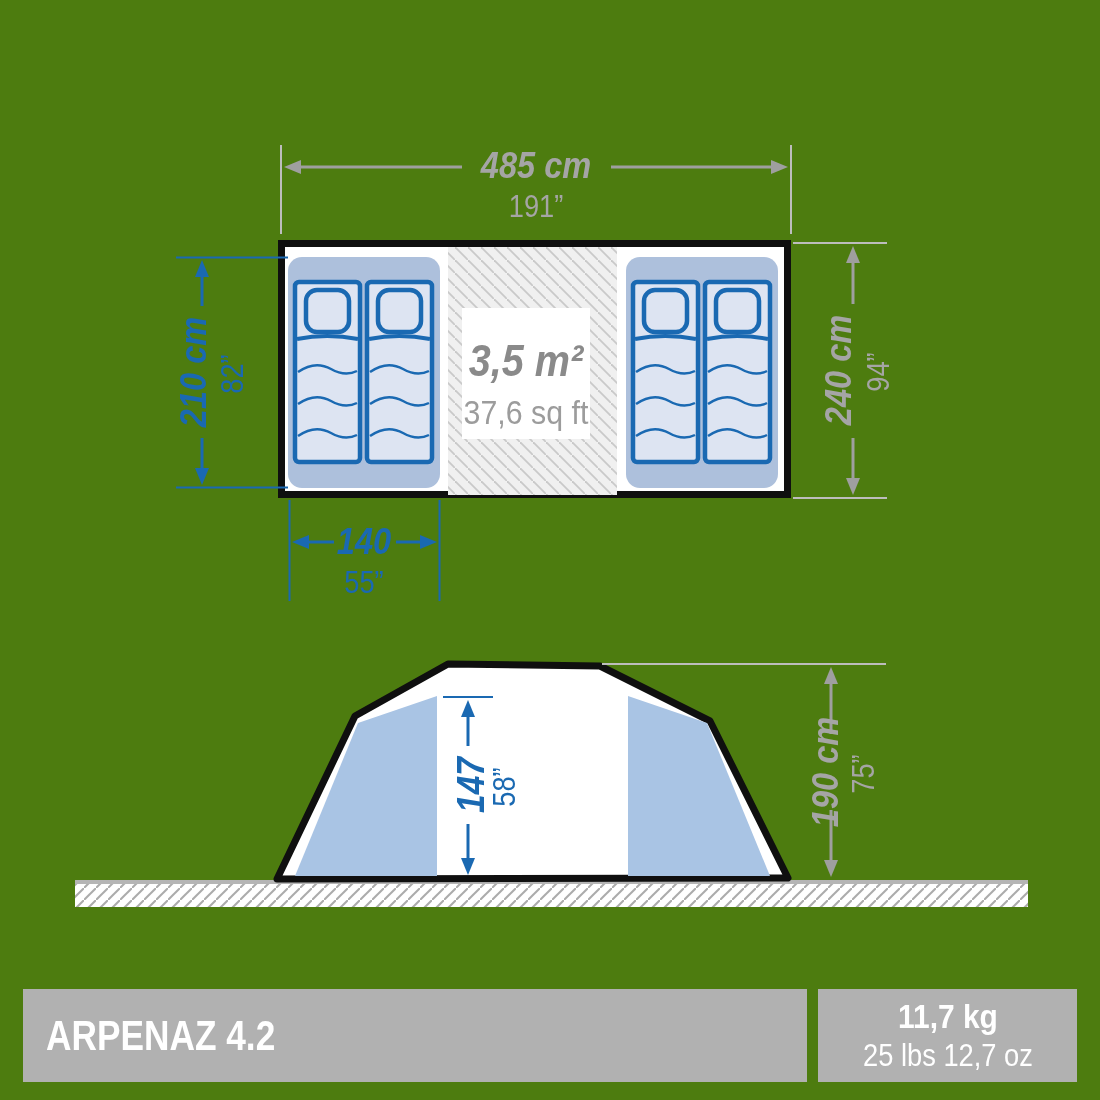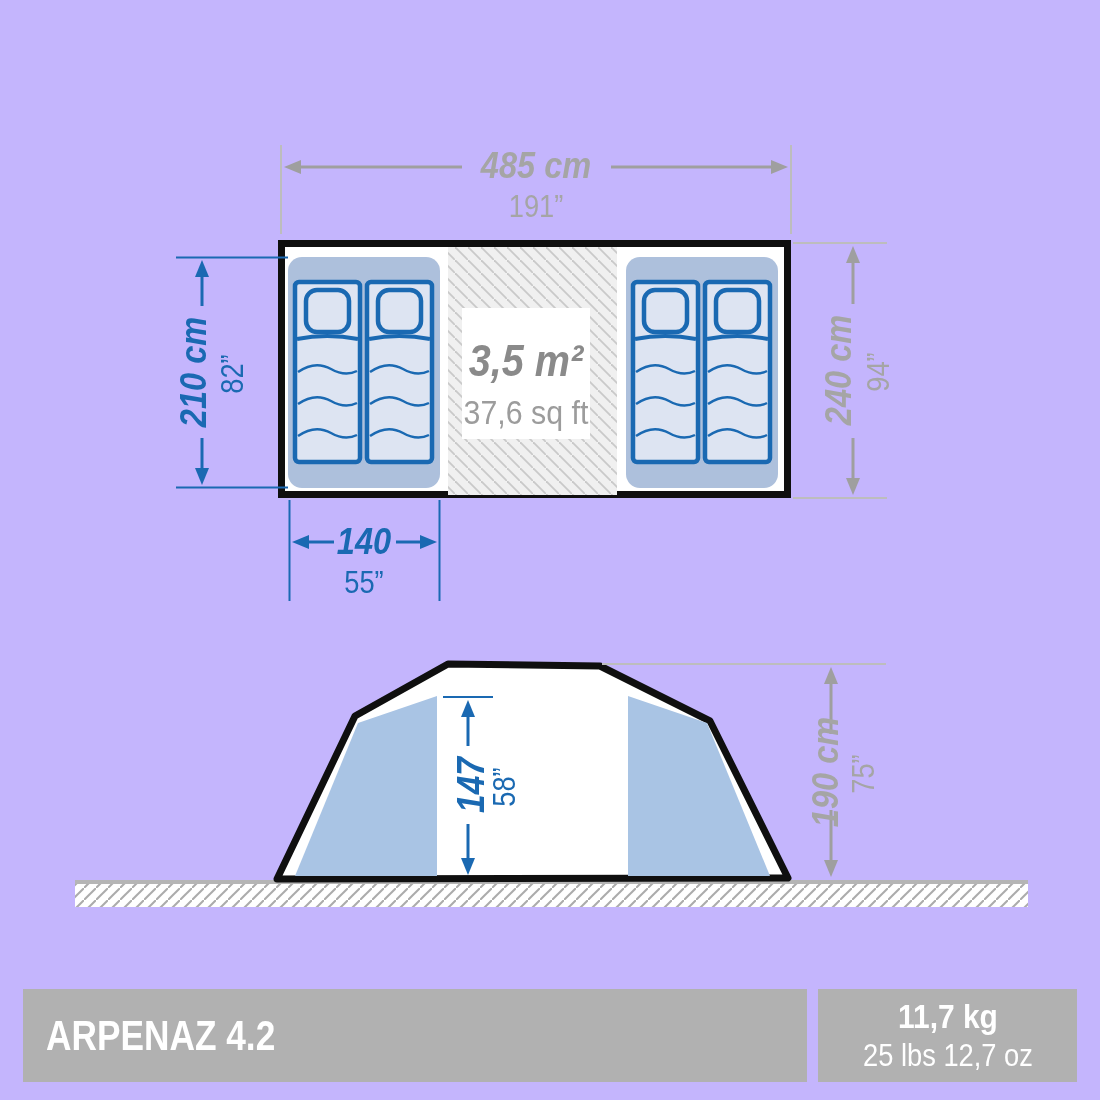--- a/index.html
+++ b/index.html
@@ -1,16 +1,16 @@
 <!DOCTYPE html>
 <html><head>
 <meta charset="utf-8">
 <style>
   html,body{margin:0;padding:0;background:#ffffff;}
-  .stage{position:relative;width:1100px;height:1100px;background:#c4b5fd;overflow:hidden;
+  .stage{position:relative;width:1100px;height:1100px;background:#4d7c0f;overflow:hidden;
          font-family:"Liberation Sans", sans-serif;}
   svg{display:block}
   
   .plan-border{fill:#ffffff;stroke:#0f0f0f;stroke-width:7;}
   .compartment{fill:#adc0dc;}
   .pad-body{fill:#dde4f2;stroke:#1a69b2;stroke-width:4.5;}
   .pad-line-thick{fill:none;stroke:#1a69b2;stroke-width:4;}
   .pad-line{fill:none;stroke:#1a69b2;stroke-width:2.5;}
   .area-label-box{fill:#ffffff;}
   .ext-gray{stroke:#bdbdbd;stroke-width:2;fill:none;}

